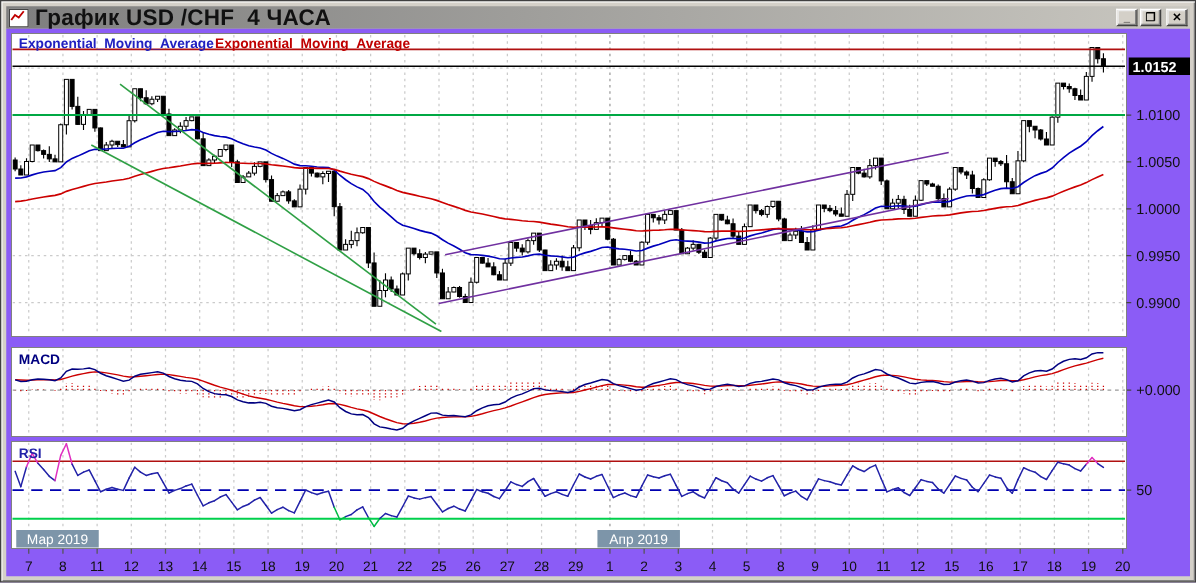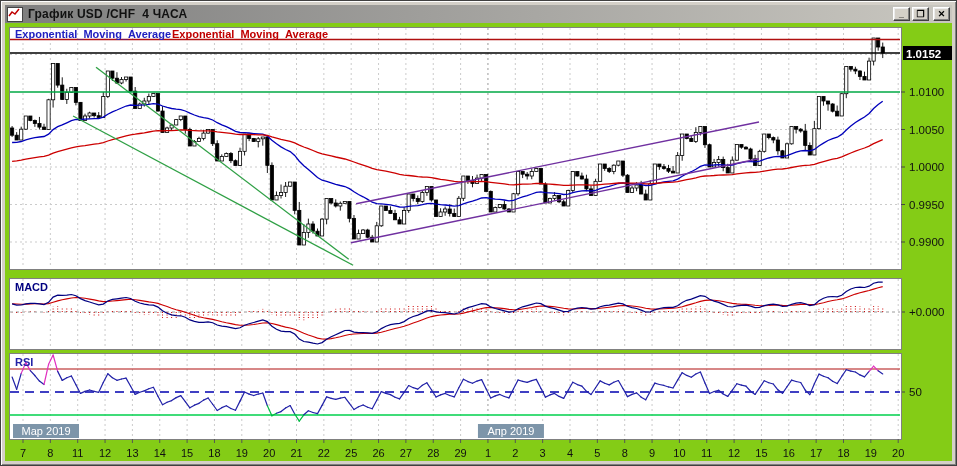--- a/index.html
+++ b/index.html
@@ -4,30 +4,30 @@
 <style>
   html,body{margin:0;padding:0;background:#9a9a9a;font-family:"Liberation Sans",sans-serif;}
   .window{position:relative;width:957px;height:466px;background:#D4D0C8;
     box-sizing:border-box;border:1px solid #404040;
     box-shadow:inset 1px 1px 0 #ffffff, inset -1px -1px 0 #808080;}
   .titlebar{position:absolute;left:4px;top:4px;right:4px;height:18px;
     background:linear-gradient(90deg,#7e7e7e,#c9c7c0);
     display:flex;align-items:center;padding:0 2px;box-sizing:border-box;}
   .titleicon{width:14px;height:13px;background:#fff;border:1px solid #444;
     display:inline-block;margin-right:5px;flex:0 0 auto;}
-  .titletext{font-size:12px;font-weight:bold;color:#111;white-space:pre;flex:1 1 auto;
+  .titletext{font-size:18px;font-weight:bold;color:#111;white-space:pre;flex:1 1 auto;
     overflow:hidden;letter-spacing:0.2px;}
   .winbtns{display:flex;gap:2px;flex:0 0 auto;}
   .winbtn{width:17px;height:14px;background:#D4D0C8;border:1px solid;
     border-color:#ffffff #404040 #404040 #ffffff;
     box-shadow:inset -1px -1px 0 #808080, inset 1px 1px 0 #ececec;
     font-size:9px;font-weight:bold;color:#000;line-height:12px;text-align:center;
     padding:0;font-family:"Liberation Sans",sans-serif;}
   .winbtn.close{margin-left:2px;}
-  .client{position:absolute;left:4px;top:22px;right:4px;bottom:4px;background:#84cc16;}
+  .client{position:absolute;left:4px;top:22px;right:4px;bottom:4px;background:#8b5cf6;}
   svg{display:block;}
   text{font-family:"Liberation Sans",sans-serif;}
 </style>
 </head>
 <body>
 
 <div class="window">
   <div class="titlebar">
     <span class="titleicon">
       <svg width="12" height="11" viewBox="0 0 12 11">

